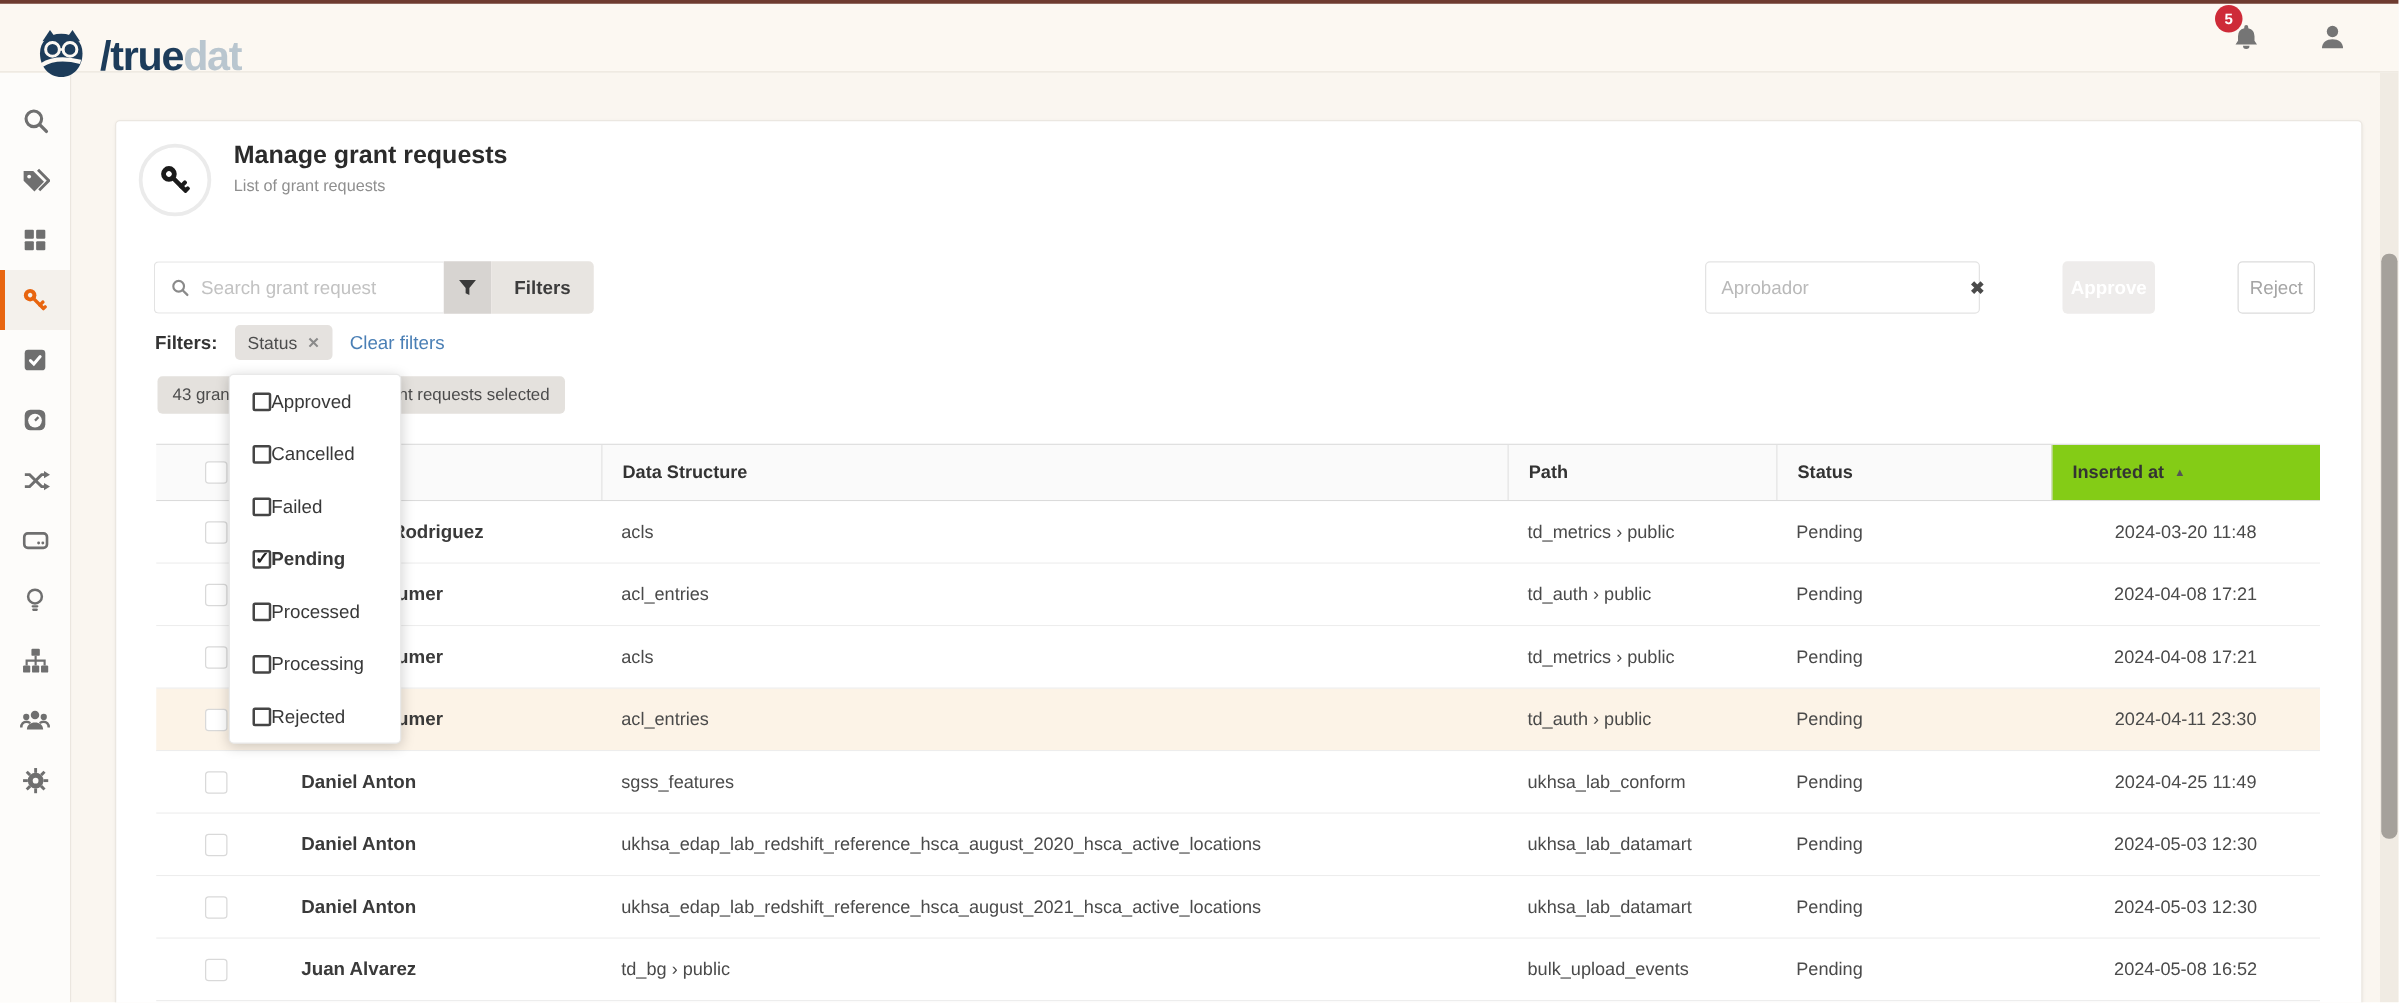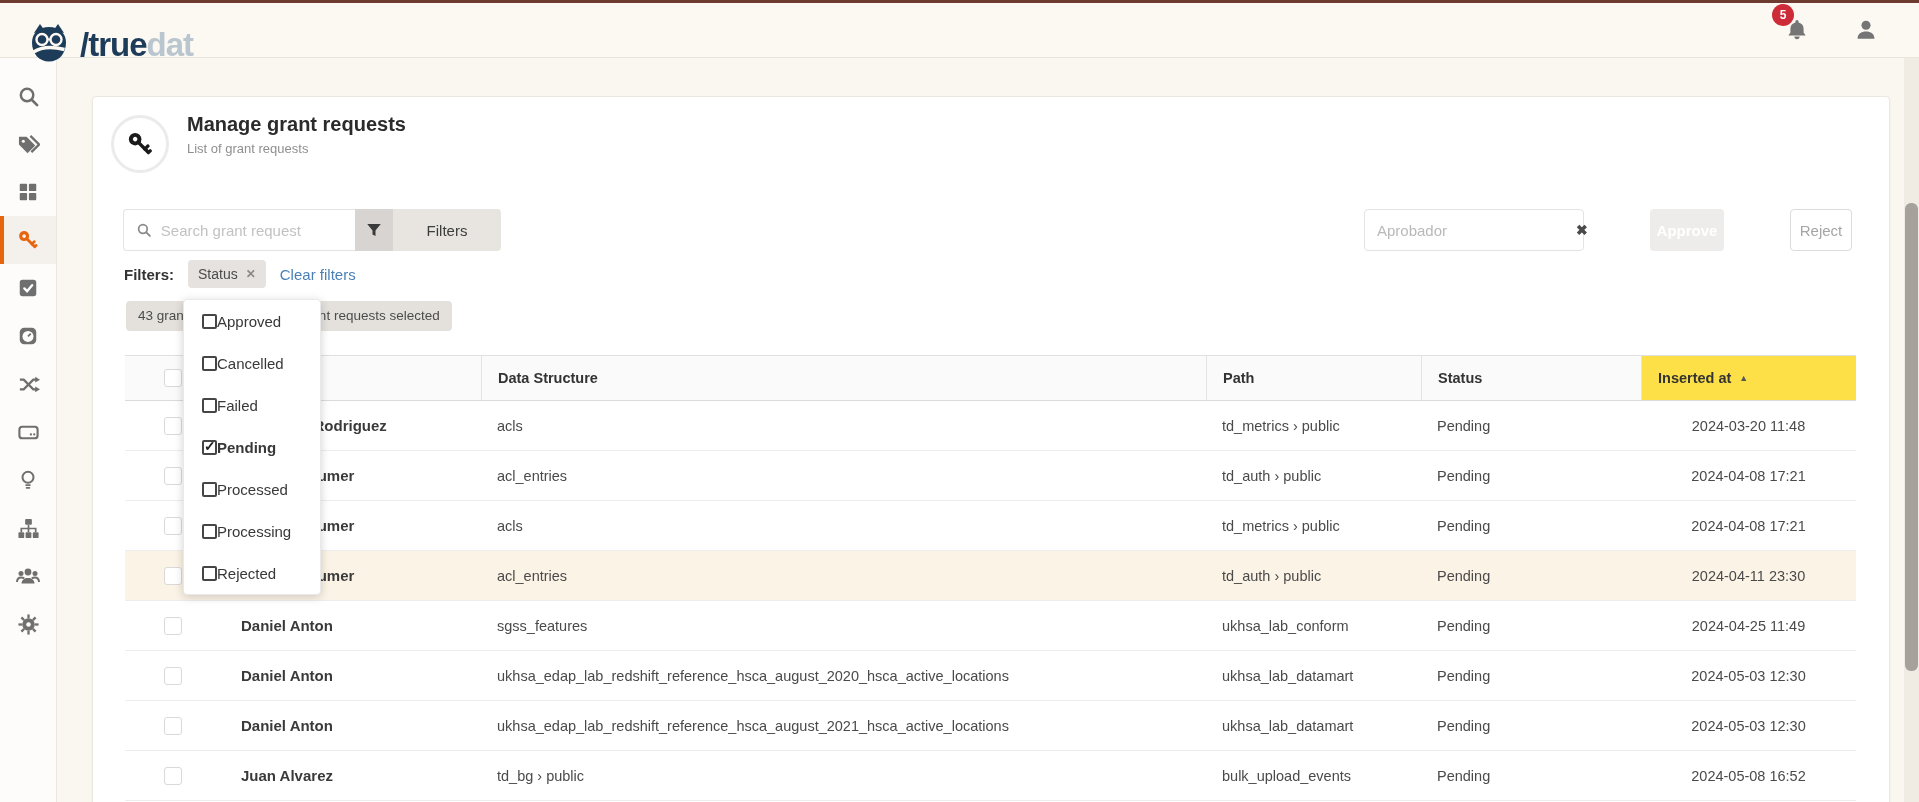--- a/index.html
+++ b/index.html
@@ -45,23 +45,23 @@
 
   
   .search-group { position:absolute; left:30px; top:112px; height:42px; display:flex; }
   .search-box { width:232px; height:42px; border:1px solid #e3e3e3; border-right:none;
                 border-radius:4px 0 0 4px; background:#fff; display:flex; align-items:center;
                 padding:0 12px; gap:9px; }
   .search-box input { border:none; outline:none; width:100%; font-size:15px;
                       font-family:"Liberation Sans", sans-serif; color:#555; background:transparent; }
   .search-box input::placeholder { color:#c2c2c2; }
   .funnel-btn { width:38px; height:42px; background:#d7d4d1; display:flex; align-items:center; justify-content:center; cursor:pointer; }
-  .filters-btn { width:108px; height:42px; background:#e8e5e1; border-radius:0 4px 4px 0;
+  .filters-btn { width:82px; height:42px; background:#e8e5e1; border-radius:0 4px 4px 0;
                  display:flex; align-items:center; justify-content:center;
-                 font-size:15px; font-weight:400; color:#3c3c3c; cursor:pointer; }
+                 font-size:15px; font-weight:700; color:#3c3c3c; cursor:pointer; }
 
   .approve-group { position:absolute; top:112px; right:37px; height:28px; display:flex; gap:18px; }
   .approver-box { width:220px; height:42px; border:1px solid #e3e3e3; border-radius:4px; background:#fff;
                   display:flex; align-items:center; padding:0 12px; }
   .approver-box input { border:none; outline:none; flex:1; font-size:15px;
                         font-family:"Liberation Sans", sans-serif; color:#555; background:transparent; }
   .approver-box input::placeholder { color:#b9b9b9; }
   .clear-x { color:#4a4a4a; font-size:14px; font-weight:700; cursor:pointer; }
   .btn { height:42px; border-radius:4px; font-size:15px; display:flex; align-items:center; justify-content:center; cursor:pointer;margin-left:48px; }
   .btn-approve { width:74px; background:#eeeceb; color:#fff; font-weight:700; }
@@ -91,21 +91,21 @@
   .dd-item.checked .dd-box::after { content:"\2713"; position:absolute; top:-4px; left:0px;
                                     font-size:14px; font-weight:700; color:#222; }
 
   
   .tbl { position:absolute; left:32px; top:258px; width:1731px; }
   .thead, .tr { display:grid; grid-template-columns:96px 260px 725px 215px 220px 215px; }
   .thead { height:46px; background:#fafafa; border-top:1px solid #e0e0e0; border-bottom:1px solid #dbdbdb; }
   .th { display:flex; align-items:center; padding-left:16px; font-size:14.5px; font-weight:700;
         color:#333; border-left:1px solid #e3e3e3; cursor:pointer; }
   .th:first-child { border-left:none; justify-content:center; padding-left:0; }
-  .th.sorted { background:#fde047;align-items:center; }
+  .th.sorted { background:#84cc16;align-items:center; }
   .sort-arrow { font-size:9px; color:#555; margin-left:8px; }
   .tr { height:50px; border-bottom:1px solid #ededed; background:#fff; }
   .tr.highlighted { background:#fcf3e7; }
   .td { display:flex; align-items:center; padding-left:16px; font-size:14.5px; color:#4a4a4a; overflow:hidden; white-space:nowrap; }
   .td-cb { justify-content:center; padding-left:0; }
   .td-user { font-weight:700; color:#3a3a3a; font-size:15px; padding-left:20px; }
   .td-date { justify-content:center; padding-left:0; }
   .checkbox { width:18px; height:18px; border:1px solid #d9d9d9; border-radius:3px; background:#fff; cursor:pointer; }
 
   svg { display:block; }

